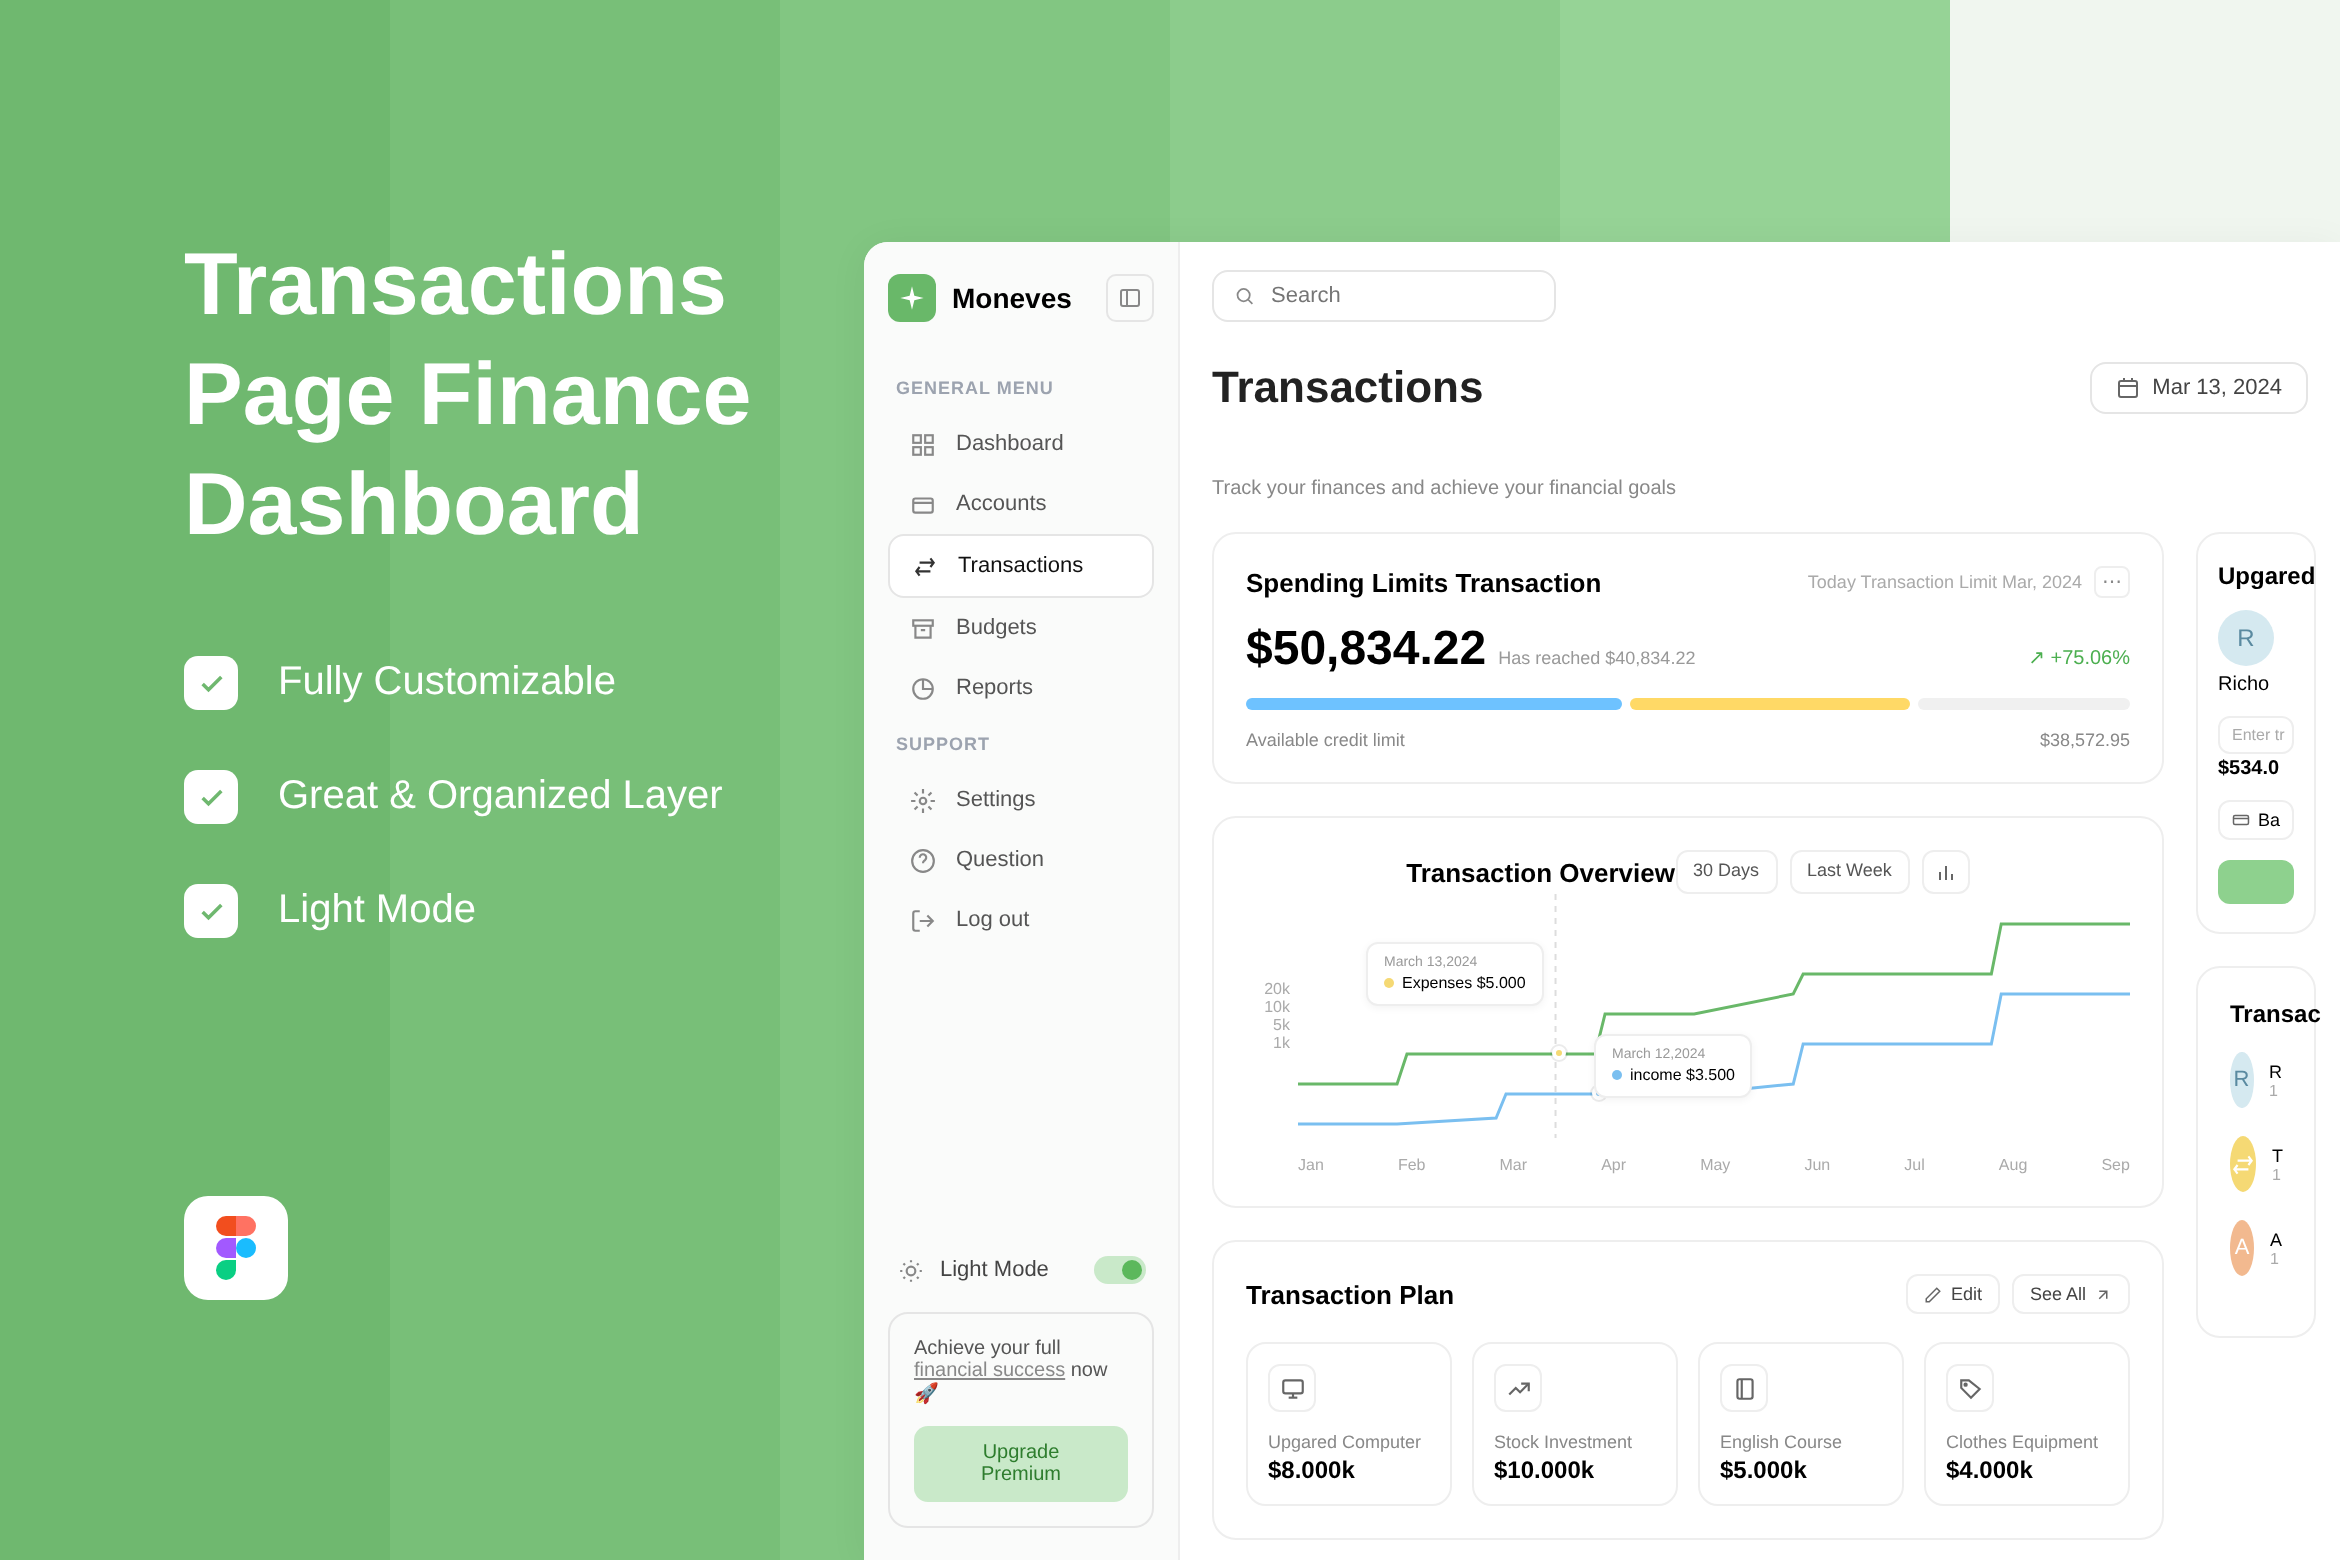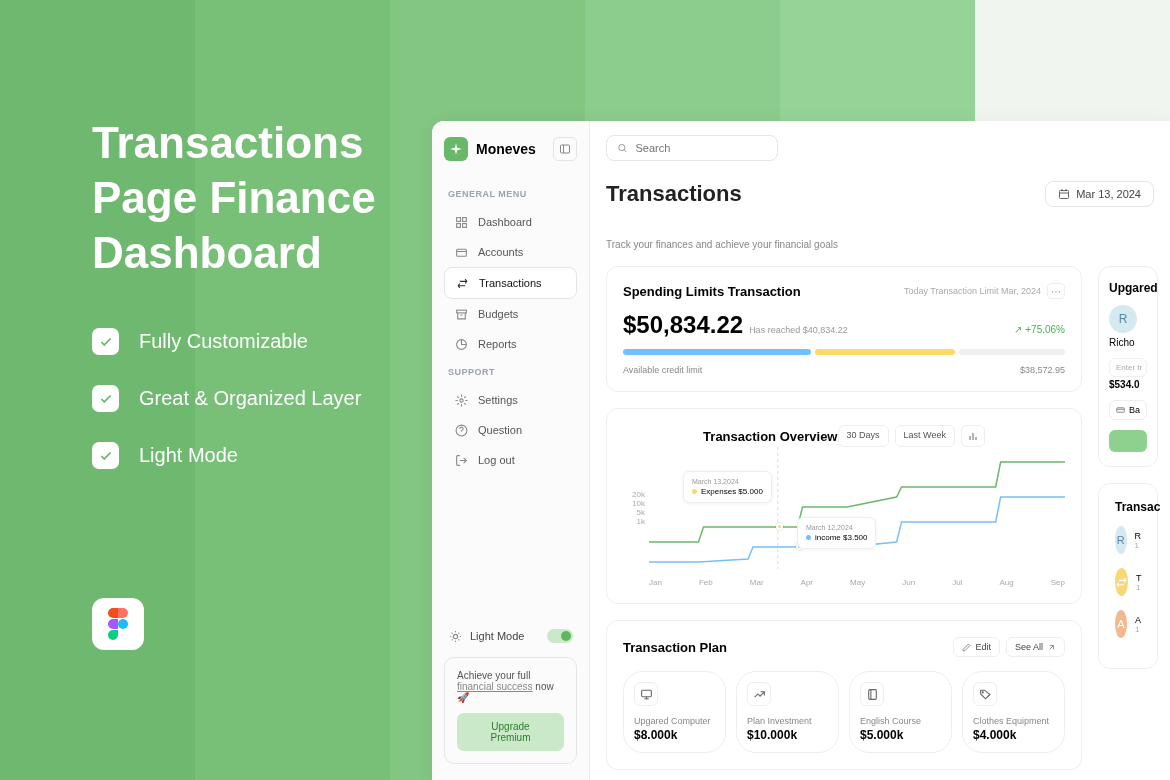--- a/index.html
+++ b/index.html
@@ -89,21 +89,21 @@
 .tooltip .date { color:#999; font-size:7px; margin-bottom:2px; }
 .tooltip1 { left: 34px; top: 24px; }
 .tooltip2 { left: 148px; top: 70px; }
 .marker { position: absolute; width: 7px; height: 7px; border: 2px solid #fff; border-radius: 50%; box-shadow: 0 0 0 1px rgba(0,0,0,0.08); }
 
 .plan-header { display: flex; justify-content: space-between; align-items: center; margin-bottom: 14px; }
 .plan-title { font-size: 13px; font-weight: 600; }
 .plan-actions { display: flex; gap: 6px; }
 .edit-btn, .seeall-btn { display: flex; align-items: center; gap: 4px; border: 1px solid #eee; border-radius: 6px; padding: 4px 8px; font-size: 9px; cursor: pointer; color:#444; }
 .plan-grid { display: flex; gap: 10px; }
-.plan-item { border: 1px solid #eee; border-radius: 20px; padding: 10px; width: 108px; }
+.plan-item { border: 1px solid #eee; border-radius: 10px; padding: 10px; width: 108px; }
 .plan-icon { width: 24px; height: 24px; border: 1px solid #eee; border-radius: 6px; display:flex; align-items:center; justify-content:center; margin-bottom: 10px; }
 .plan-name { font-size: 9px; color: #888; margin-bottom: 2px; }
 .plan-amount { font-size: 12px; font-weight: 600; }
 
 .side-peek { border: 1px solid #eee; border-radius: 12px; padding: 14px 10px; }
 .peek-title { font-size: 12px; font-weight: 600; margin-bottom: 10px; white-space: nowrap; }
 .avatar-r { width: 28px; height: 28px; border-radius: 50%; background: #d5e9f0; display: flex; align-items:center; justify-content:center; font-size:12px; color:#5a8aa0; margin-bottom: 4px; }
 .peek-name { font-size: 10px; text-align: left; white-space: nowrap; }
 .peek-input { border: 1px solid #eee; border-radius: 6px; padding: 4px 6px; font-size: 8px; color:#aaa; white-space:nowrap; margin-top:10px; }
 .peek-amount { font-size: 10px; font-weight:600; margin-top:2px; white-space:nowrap; }
@@ -420,21 +420,21 @@
               <div class="plan-name">Upgared Computer</div>
               <div class="plan-amount">$8.000k</div>
             </div>
             <div class="plan-item">
               <div class="plan-icon">
                   <svg width="13" height="13" viewBox="0 0 24 24" fill="none" stroke="#666" stroke-width="2">
                     <polyline points="3 17 9 11 13 15 21 7"></polyline>
                     <polyline points="14 7 21 7 21 14"></polyline>
                   </svg>
                 </div>
-              <div class="plan-name">Plan Investment</div>
+              <div class="plan-name">Stock Investment</div>
               <div class="plan-amount">$10.000k</div>
             </div>
             <div class="plan-item">
               <div class="plan-icon">
                   <svg width="13" height="13" viewBox="0 0 24 24" fill="none" stroke="#666" stroke-width="2">
                     <rect x="5" y="3" width="14" height="18" rx="2"></rect>
                     <line x1="9" y1="3" x2="9" y2="21"></line>
                   </svg>
                 </div>
               <div class="plan-name">English Course</div>

